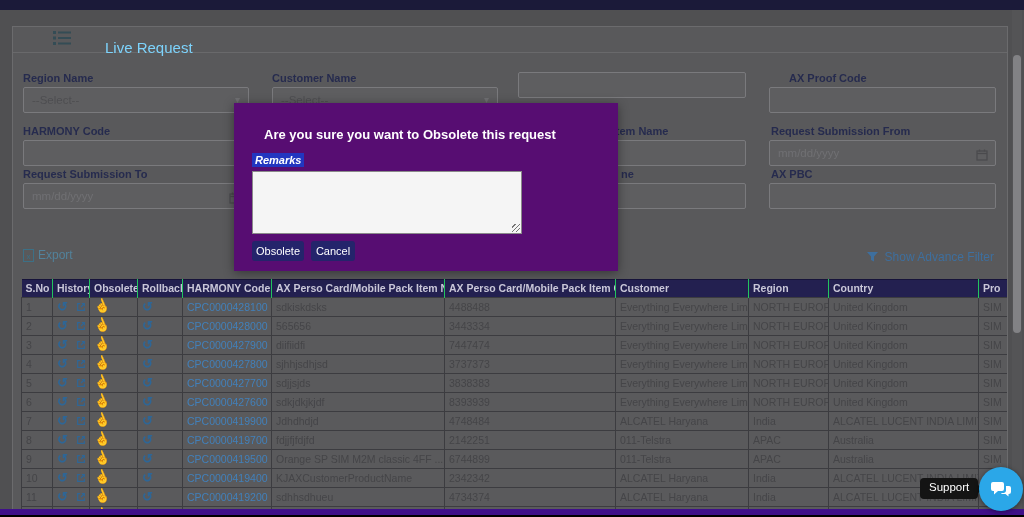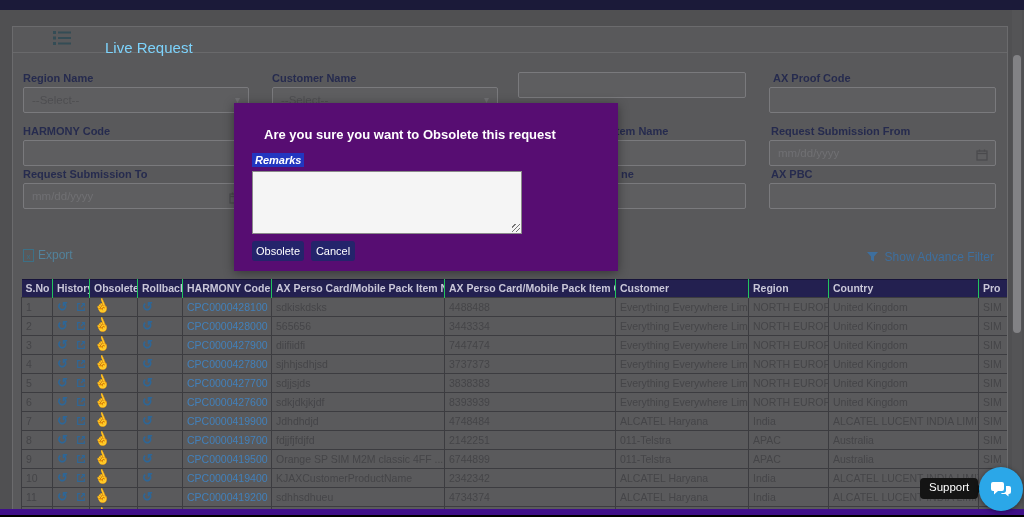--- a/index.html
+++ b/index.html
@@ -118,21 +118,21 @@
       <div class="flabel">Customer Name</div>
       <div class="fbox w1">
         <span class="fval">--Select--</span>
         <span class="caret">▾</span>
       </div>
     </div>
     <div class="fcell c3 r1">
       <div class="fbox w3"></div>
     </div>
     <div class="fcell c4 r1">
-      <div class="flabel" style="margin-left:4px">AX Proof Code</div>
+      <div class="flabel" style="margin-left:20px">AX Proof Code</div>
       <div class="fbox w4"></div>
     </div>
 
     <div class="fcell c1 r2">
       <div class="flabel">HARMONY Code</div>
       <div class="fbox w1"></div>
     </div>
     <div class="fcell c3 r2">
       <div class="flabel" style="margin-left:66px">Pack Item Name</div>
       <div class="fbox w3"></div>

